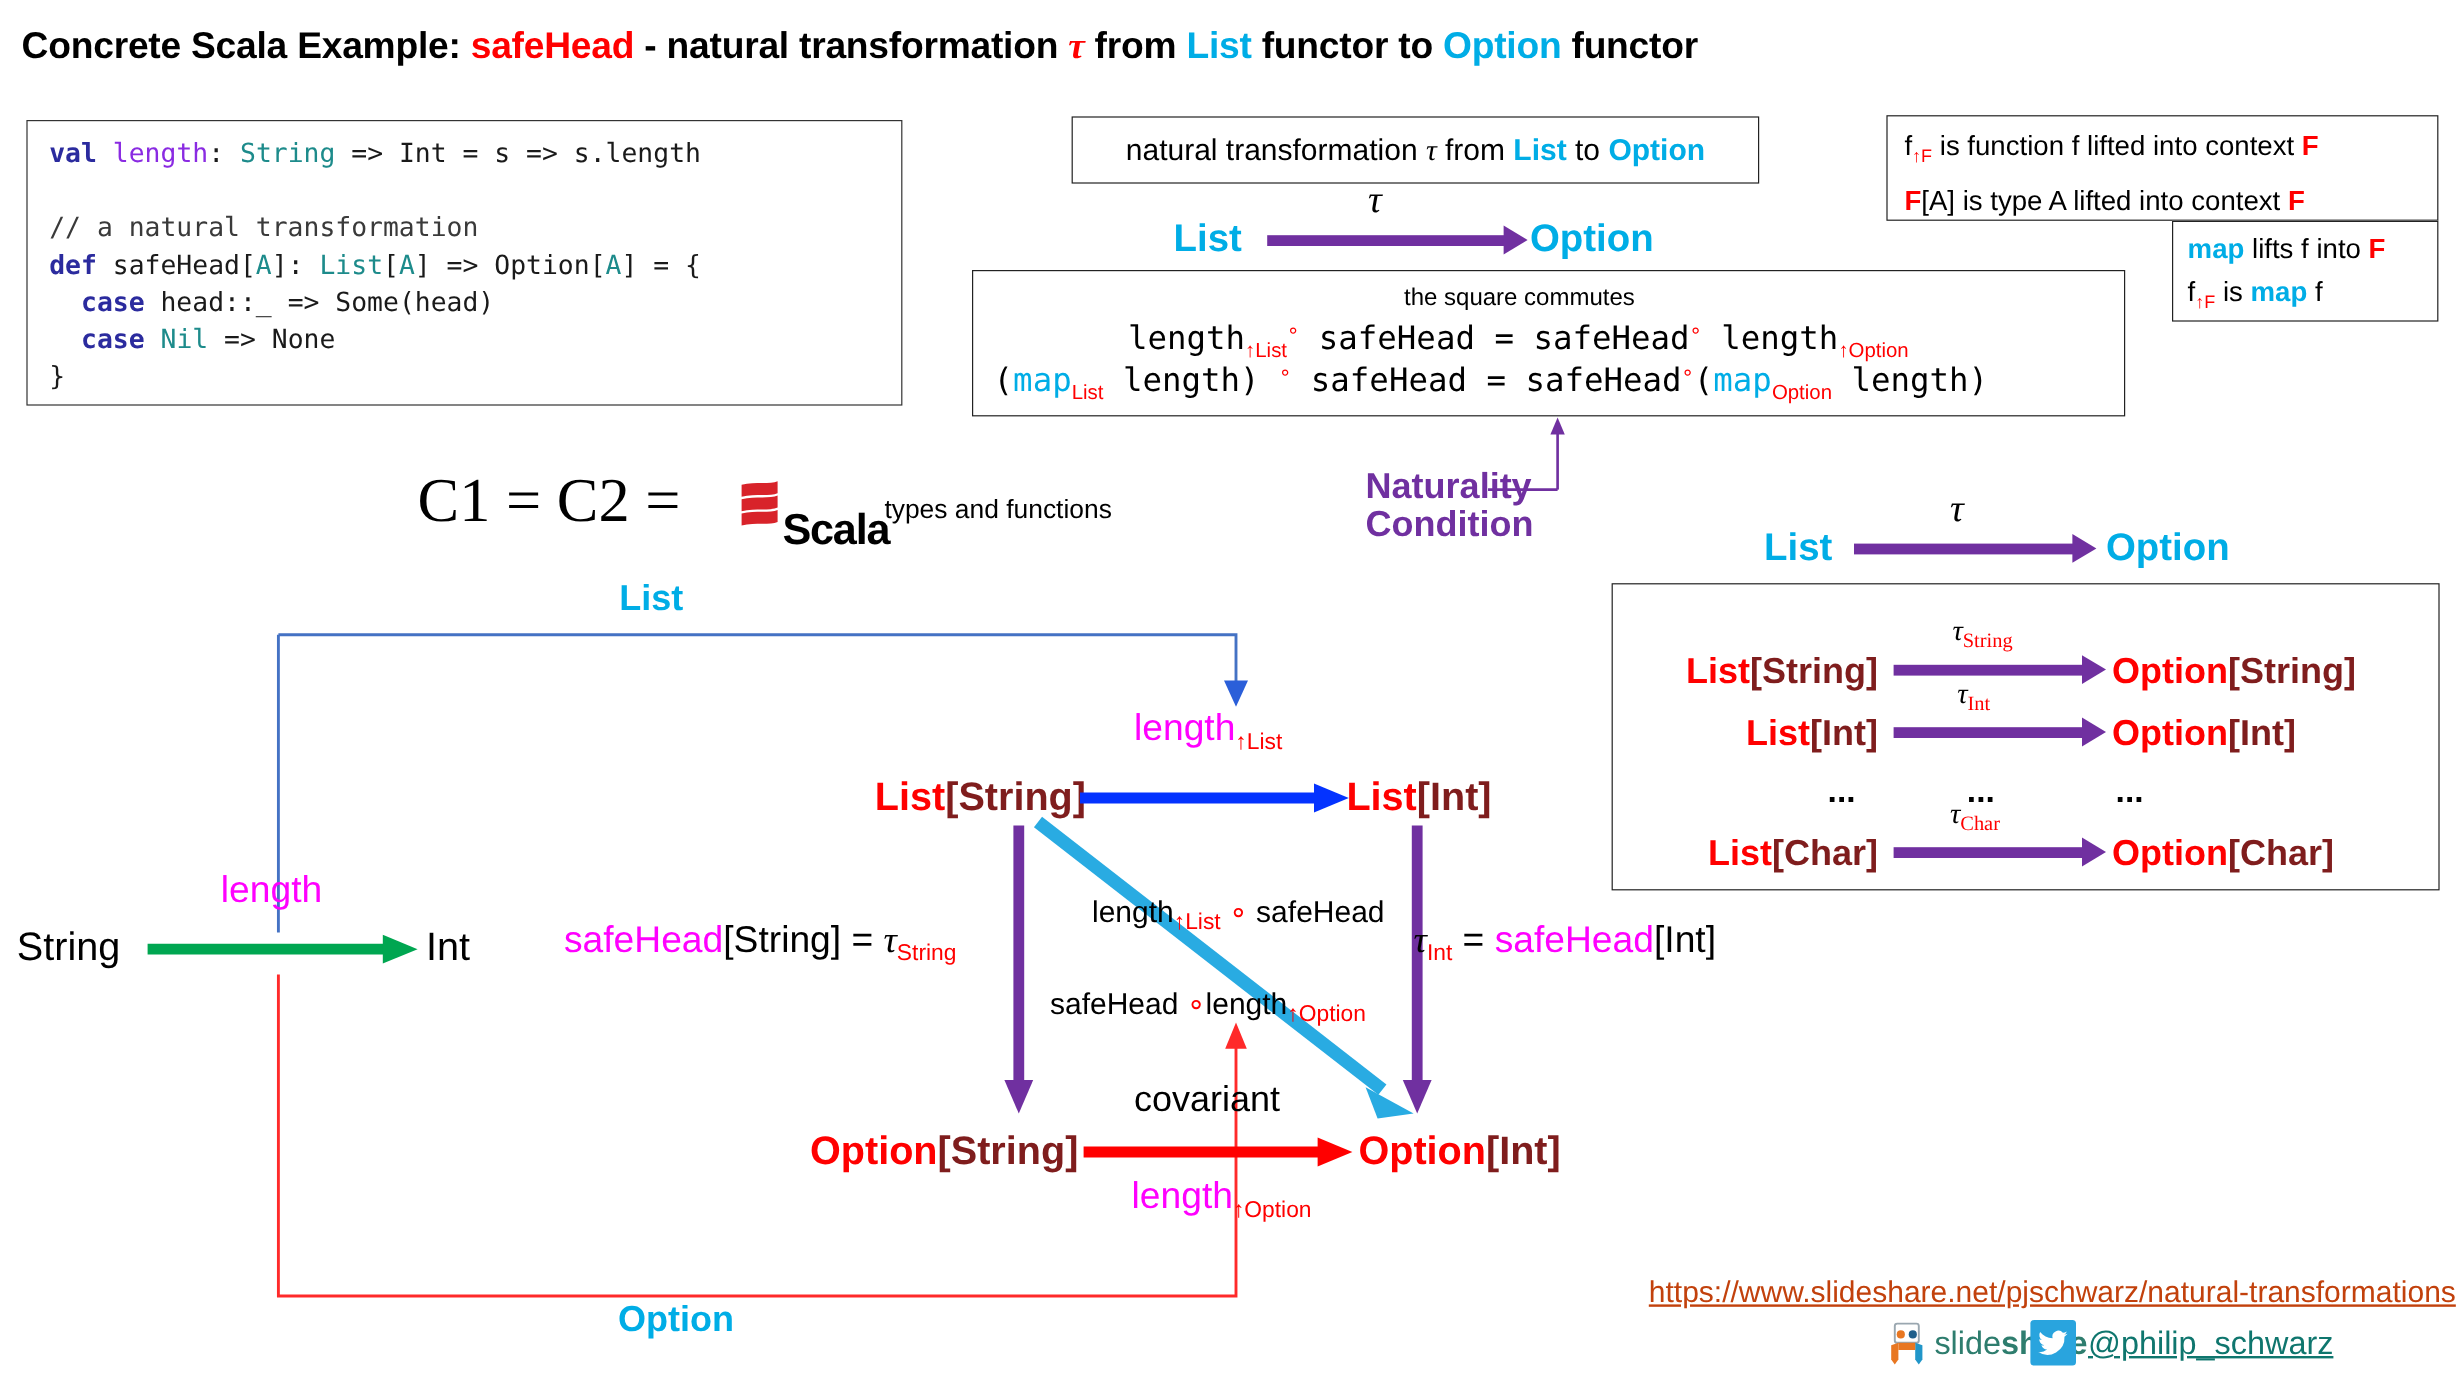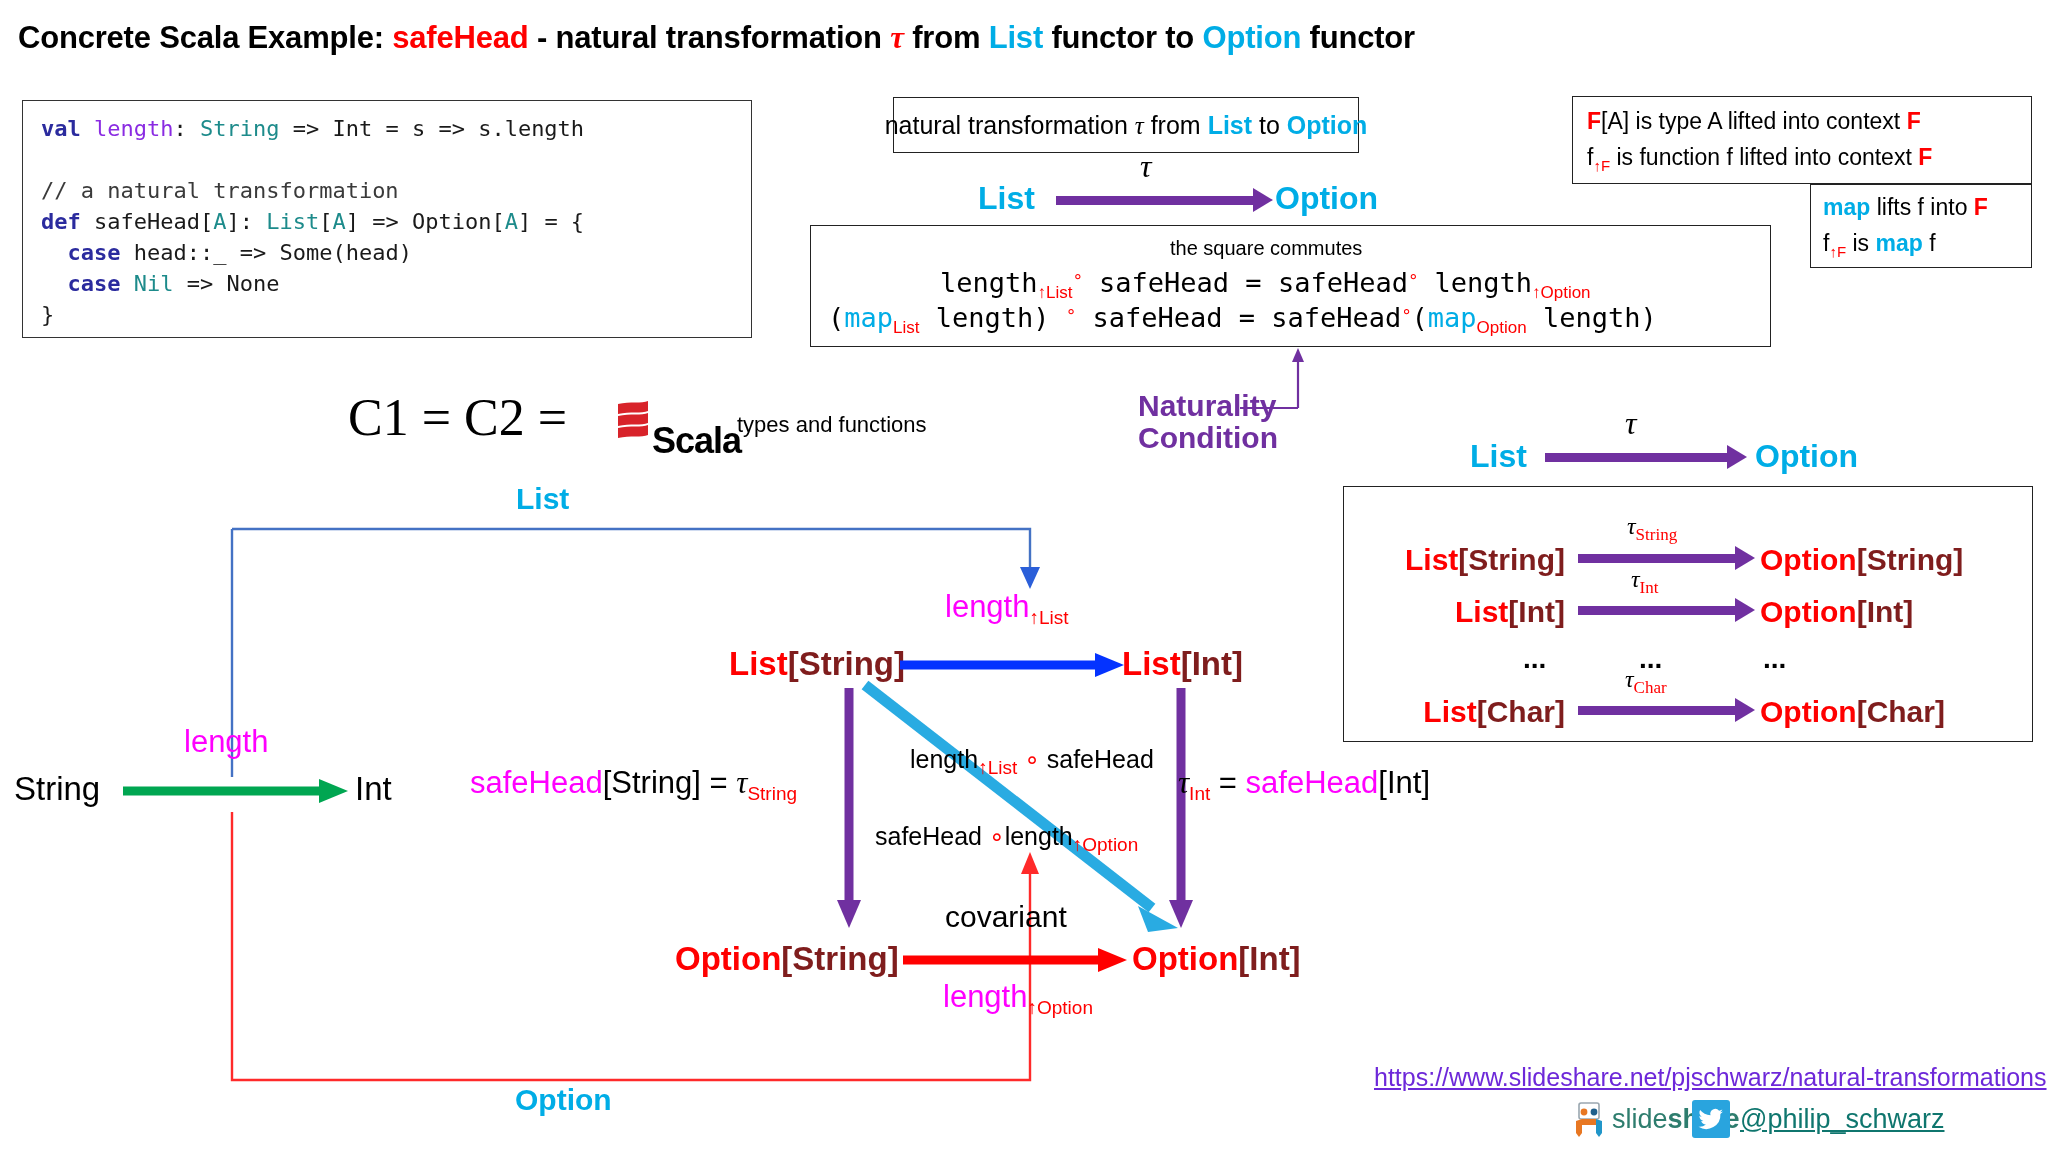--- a/index.html
+++ b/index.html
@@ -21,21 +21,21 @@
   #codebox pre{margin:0;font-family:"DejaVu Sans Mono","Liberation Mono",monospace;
         font-size:22px;line-height:31px;color:#1a1a1a;}
   .kw{color:#2b2b9e;font-weight:bold;}
   .ty{color:#1d8b8b;}
   .nm{color:#8a2be2;}
   .cm{color:#3a3a3a;}
 
   
   .box{border:1.6px solid #222;background:#fff;box-sizing:border-box;}
 
-  #ntbox{left:893px;top:97px;width:466px;height:56px;display:flex;align-items:center;
+  #ntbox{left:893px;top:97px;width:573px;height:56px;display:flex;align-items:center;
          justify-content:center;font-size:25px;}
   #ntbox .bl{color:#00ade6;font-weight:bold;}
 
   #tauTop{left:1140px;top:148px;font-size:32px;font-family:"Liberation Serif",serif;font-style:italic;}
   #listTop{left:978px;top:180px;font-size:32px;font-weight:bold;color:#00ade6;}
   #optTop{left:1275px;top:180px;font-size:32px;font-weight:bold;color:#00ade6;}
 
   
   .parrow{position:absolute;height:9px;background:#7030a0;}
   .parrow:after{content:"";position:absolute;right:-17px;top:-8px;width:0;height:0;
@@ -98,21 +98,21 @@
 
   #lblSafeHeadString{left:470px;top:765px;font-size:31px;}
   .mag{color:#ff00ff;}
   #lblTauInt{left:1178px;top:765px;font-size:31px;}
 
   #lblDiag1{left:910px;top:745px;font-size:25px;}
   #lblDiag2{left:875px;top:822px;font-size:25px;}
   #lblCovariant{left:945px;top:900px;font-size:30px;}
 
   
-  #link{left:1374px;top:1063px;font-size:25px;color:#6d28d9;text-decoration:underline;}
+  #link{left:1374px;top:1063px;font-size:25px;color:#c2410c;text-decoration:underline;}
   #ssLogo{left:1570px;top:1103px;width:38px;height:34px;}
   #ssText{left:1612px;top:1104px;font-size:27px;color:#2e7d6e;}
   #twBox{left:1692px;top:1100px;width:38px;height:38px;background:#29a4de;border-radius:3px;}
   #twText{left:1740px;top:1104px;font-size:27px;color:#0f766e;text-decoration:underline;}
   svg{display:block;overflow:visible;}
 </style>
 </head>
 <body>
 
 <div class="abs nowrap" id="title">
@@ -153,22 +153,22 @@
   <path d="M128 60 L128 12" stroke="#7030a0" stroke-width="2.2" fill="none"></path>
   <path d="M128 60 L70 60" stroke="#7030a0" stroke-width="2.2" fill="none"></path>
   <polygon points="128,0 122,14 134,14" fill="#7030a0"></polygon>
 </svg>
 <div class="abs nowrap" id="natcond">
   <div>Naturality</div>
   <div>Condition</div>
 </div>
 
 <div class="abs box nowrap" id="fbox">
+  <div><span>f</span><span class="upF">↑F</span><span> is function f lifted into context </span><span class="r-red">F</span></div>
   <div><span class="r-red">F</span><span>[A] is type A lifted into context </span><span class="r-red">F</span></div>
-  <div><span>f</span><span class="upF">↑F</span><span> is function f lifted into context </span><span class="r-red">F</span></div>
 </div>
 
 <div class="abs box nowrap" id="mapbox">
   <div><span class="r-map">map</span><span> lifts f into </span><span class="r-red">F</span></div>
   <div><span>f</span><span class="upF">↑F</span><span> is </span><span class="r-map">map</span><span> f</span></div>
 </div>
 
 <div class="abs nowrap" id="c1c2">C1 = C2 = </div>
 <svg class="abs" id="scalaLogo" viewBox="0 0 34 40">
   <path d="M2 4 C14 1, 26 4, 32 1 L32 11 C26 14, 14 11, 2 14 Z" fill="#d8232a"></path>

